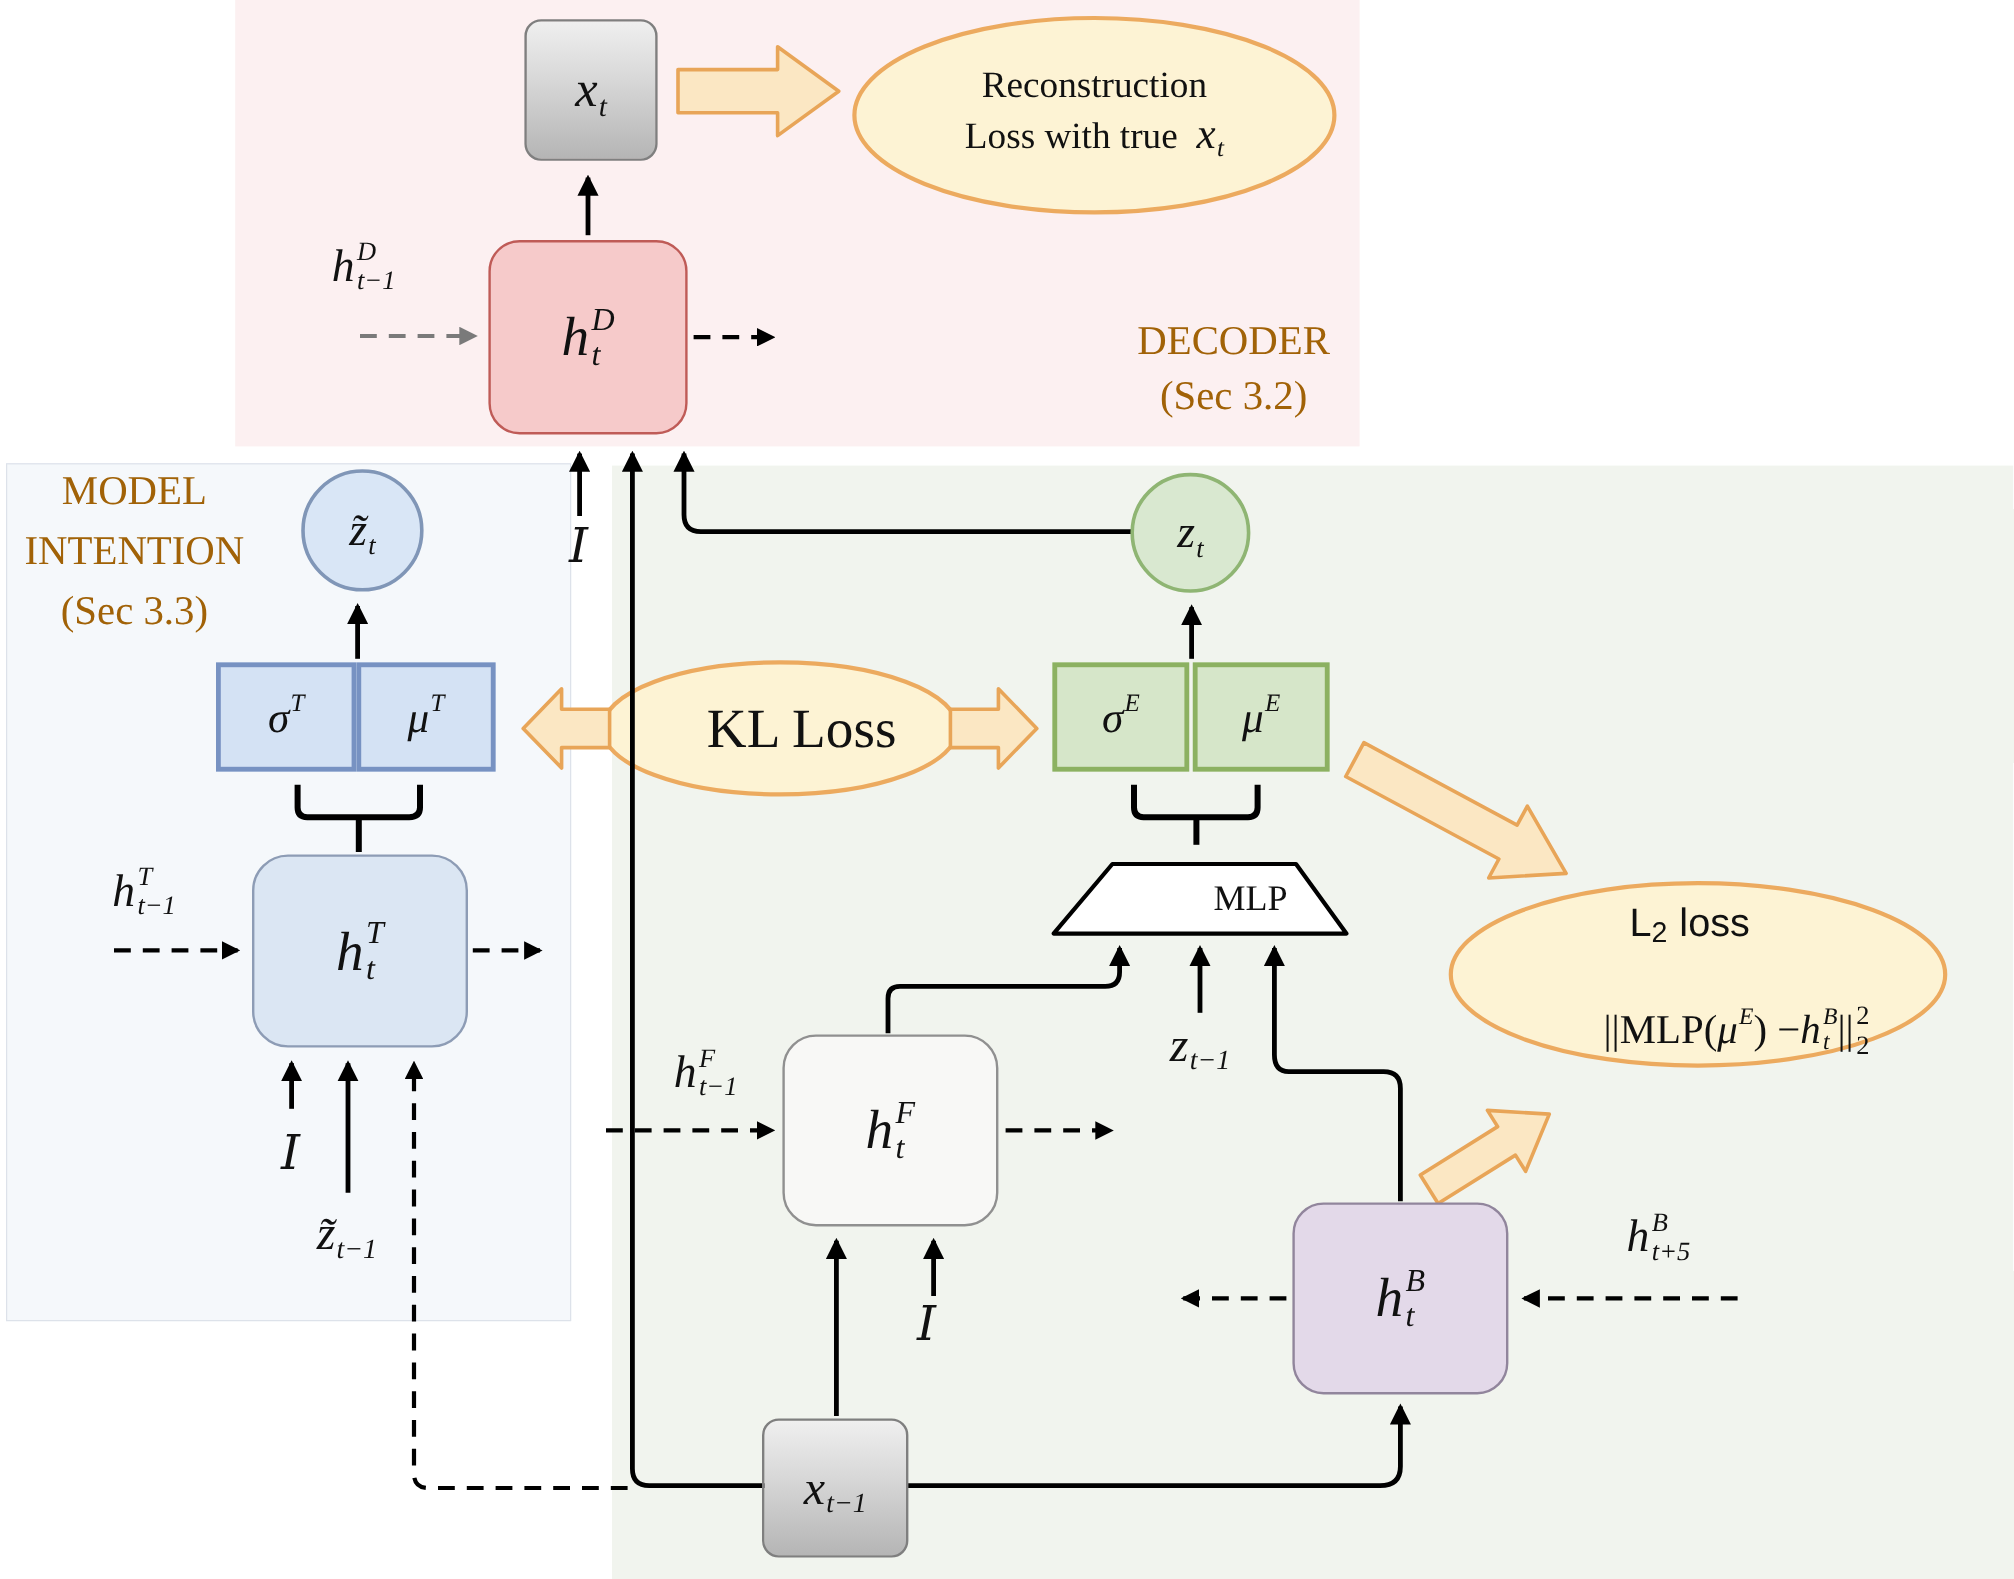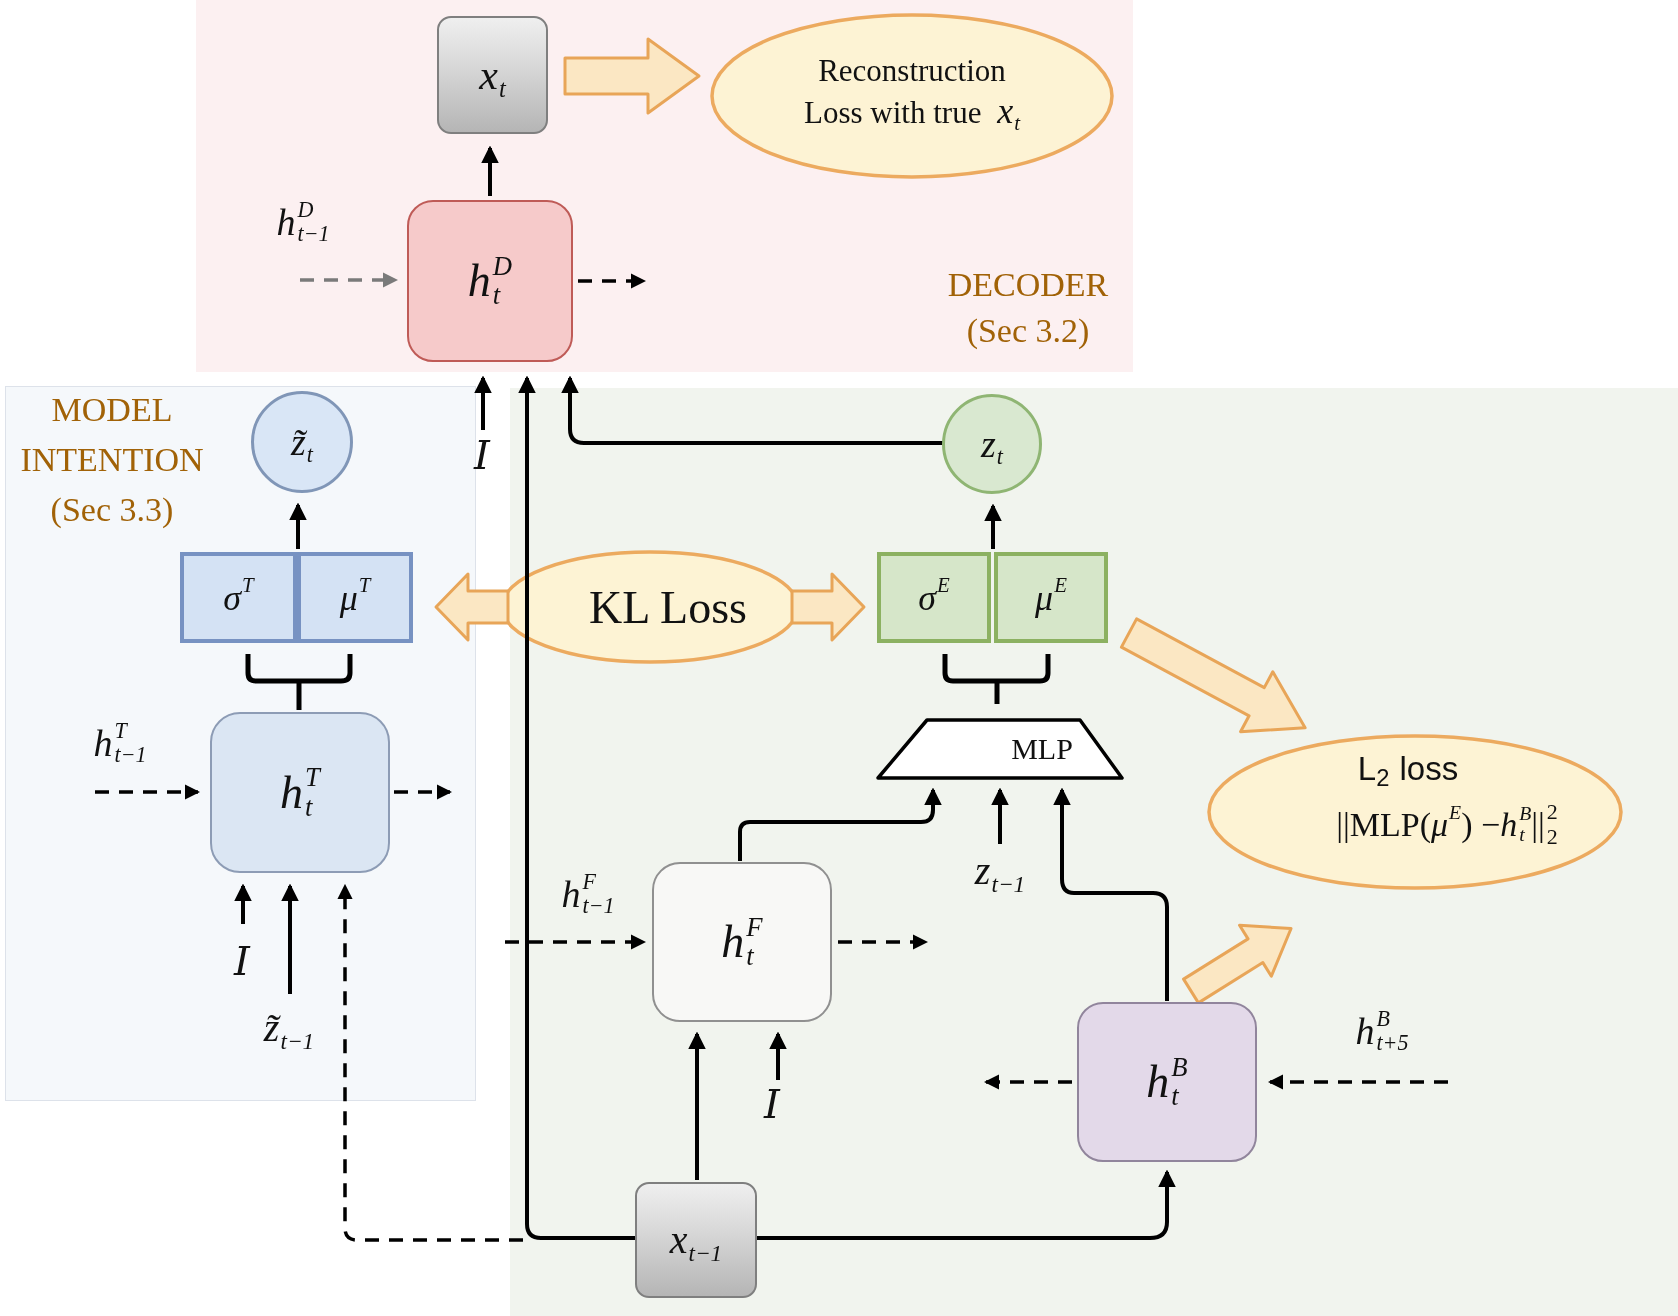--- a/index.html
+++ b/index.html
@@ -23,21 +23,21 @@
   .mlx .sb{font-size:.58em;line-height:1;margin-top:.10em;}
   .mlx .sbo{font-size:.58em;line-height:1;align-self:flex-end;transform:translateY(.22em);margin-left:1px;}
   .mlx .spo{font-size:.58em;line-height:1;align-self:flex-start;transform:translateY(-.22em);margin-left:1px;}
   .fs46{font-size:46px}.fs42{font-size:42px}.fs40{font-size:40px}.fs38{font-size:38px}
   .fs36{font-size:36px}.fs34{font-size:34px}.fs33{font-size:33px}.fs31{font-size:31px}.fs30{font-size:30px}
   .scriptI{font-family:"DejaVu Serif","Liberation Serif",serif;font-style:italic;font-size:40px;}
   .up{font-style:normal;}
   .l2title{font-family:"Liberation Sans",sans-serif;font-style:normal;}
   .l2sub{font-size:.72em;vertical-align:-0.22em;}
   .st22{display:inline-flex;flex-direction:column;font-size:22px;line-height:1;font-style:normal;margin-left:2px;row-gap:3px;}
-  .formula{display:inline-flex;align-items:center;}
+  .formula{display:inline-flex;align-items:center;margin-top:35px;}
 </style>
 </head>
 <body>
 
 <div id="stage">
 
   <div class="panel" id="panel-decoder"></div>
   <div class="panel" id="panel-intention"></div>
   <div class="panel" id="panel-encoder"></div>
 

